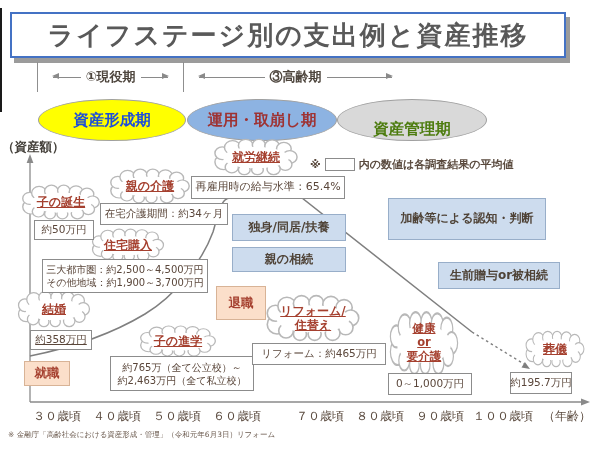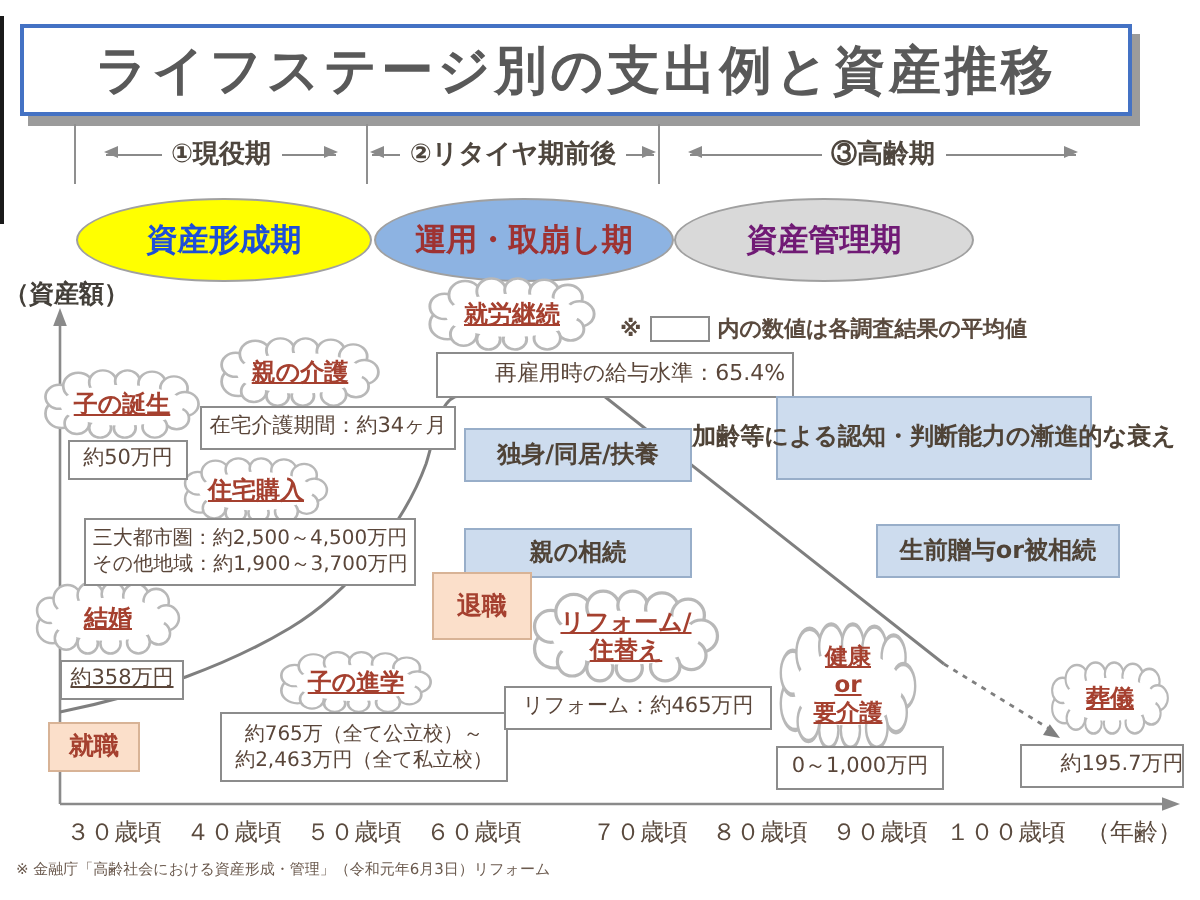--- a/index.html
+++ b/index.html
@@ -97,39 +97,34 @@
   <div id="title-box" class="abs">
     <span class="t">ライフステージ別の支出例と資産推移</span>
   </div>
 
   <div id="phase-row" class="abs">
     <div class="phase-seg" style="width:146px;">
       <div class="pharrow left"></div>
       <span class="phase-label">①現役期</span>
       <div class="pharrow right"></div>
     </div>
-    <div class="phase-seg" style="width:146px;">
-      <div class="pharrow left"></div>
-      <span class="phase-label">②リタイヤ期前後</span>
-      <div class="pharrow right"></div>
-    </div>
     <div class="phase-seg" style="width:224px;font-family:Liberation Mono, monospace;">
       <div class="pharrow left"></div>
       <span class="phase-label">③高齢期</span>
       <div class="pharrow right"></div>
     </div>
   </div>
 
   <div class="abs stage-ellipse" style="left:38px;top:99px;width:146px;height:40px;background:#ffff00;color:#1d4ed8;">
     <span>資産形成期</span>
   </div>
   <div class="abs stage-ellipse" style="left:187px;top:99px;width:148px;height:40px;background:#8db3e2;color:#9e3232;">
     <span>運用・取崩し期</span>
   </div>
-  <div class="abs stage-ellipse" style="left:337px;top:99px;width:148px;height:40px;background:#d9d9d9;color:#701a75;">
+  <div class="abs stage-ellipse" style="left:337px;top:99px;width:148px;height:40px;background:#d9d9d9;color:#4d7c0f;align-items:flex-end;">
     <span>資産管理期</span>
   </div>
 
   <div id="y-axis-label" class="abs">（資産額）</div>
 
   <div id="avg-note" class="abs">
     <span>※</span>
     <span class="nbox"></span>
     <span>内の数値は各調査結果の平均値</span>
   </div>
@@ -209,53 +204,52 @@
         <span>葬儀</span>
       </div>
   </div>
 
   <div class="abs vbox" style="left:34px;top:220px;width:58px;height:18px;">
     <span>約50万円</span>
   </div>
   <div class="abs vbox" style="left:100px;top:203px;width:126px;height:20px;">
     <span>在宅介護期間：約34ヶ月</span>
   </div>
-  <div class="abs vbox" style="left:218px;top:176px;width:152px;height:21px;font-size:11px;padding-left:25px;">
+  <div class="abs vbox" style="left:191px;top:176px;width:152px;height:21px;font-size:11px;">
     <span>再雇用時の給与水準：65.4%</span>
   </div>
   <div class="abs vbox" style="left:42px;top:259px;width:164px;height:32px;font-size:10px;">
     <span>三大都市圏：約2,500～4,500万円</span>
     <span>その他地域：約1,900～3,700万円</span>
   </div>
   <div class="abs vbox" style="left:30px;top:330px;width:60px;height:18px;text-decoration:underline;">
     <span>約358万円</span>
   </div>
   <div class="abs vbox" style="left:110px;top:356px;width:142px;height:33px;font-size:10px;">
     <span>約765万（全て公立校）～</span>
     <span>約2,463万円（全て私立校）</span>
   </div>
   <div class="abs vbox" style="left:252px;top:343px;width:132px;height:20px;">
     <span>リフォーム：約465万円</span>
   </div>
   <div class="abs vbox" style="left:388px;top:373px;width:82px;height:20px;">
     <span>0～1,000万円</span>
   </div>
-  <div class="abs vbox" style="left:510px;top:372px;width:60px;height:20px;padding-left:20px;">
+  <div class="abs vbox" style="left:510px;top:372px;width:60px;height:20px;">
     <span>約195.7万円</span>
   </div>
 
   <div class="abs bbox" style="left:232px;top:214px;width:112px;height:25px;">
     <span>独身/同居/扶養</span>
   </div>
-  <div class="abs bbox" style="left:232px;top:247px;width:112px;height:23px;margin-top:17px;">
+  <div class="abs bbox" style="left:232px;top:247px;width:112px;height:23px;">
     <span>親の相続</span>
   </div>
   <div class="abs bbox" style="left:388px;top:198px;width:156px;height:40px;">
     <span>加齢等による認知・判断</span>
-    <span>能力の漸進的な衰え</span>
   </div>
   <div class="abs bbox" style="left:438px;top:262px;width:120px;height:25px;">
     <span>生前贈与or被相続</span>
   </div>
 
   <div class="abs pbox" style="left:216px;top:286px;width:48px;height:32px;">
     <span>退職</span>
   </div>
   <div class="abs pbox" style="left:24px;top:361px;width:44px;height:23px;">
     <span>就職</span>

